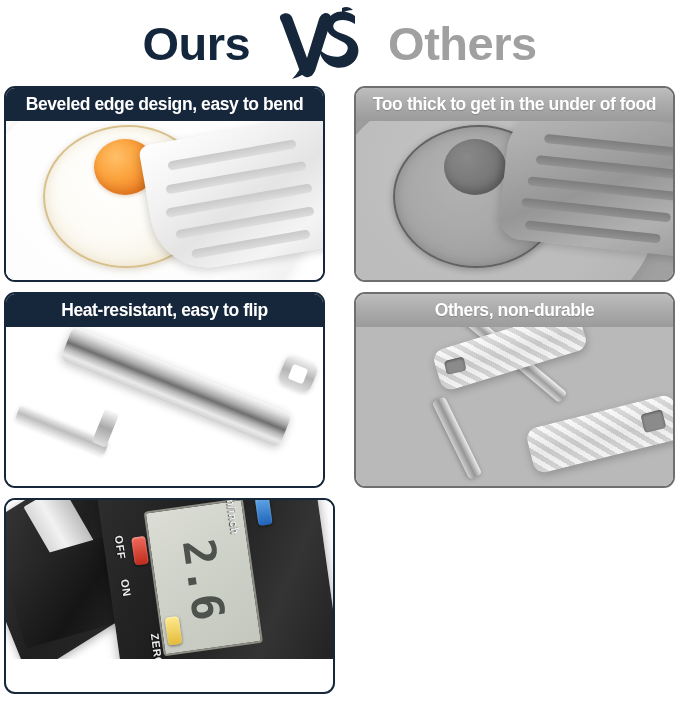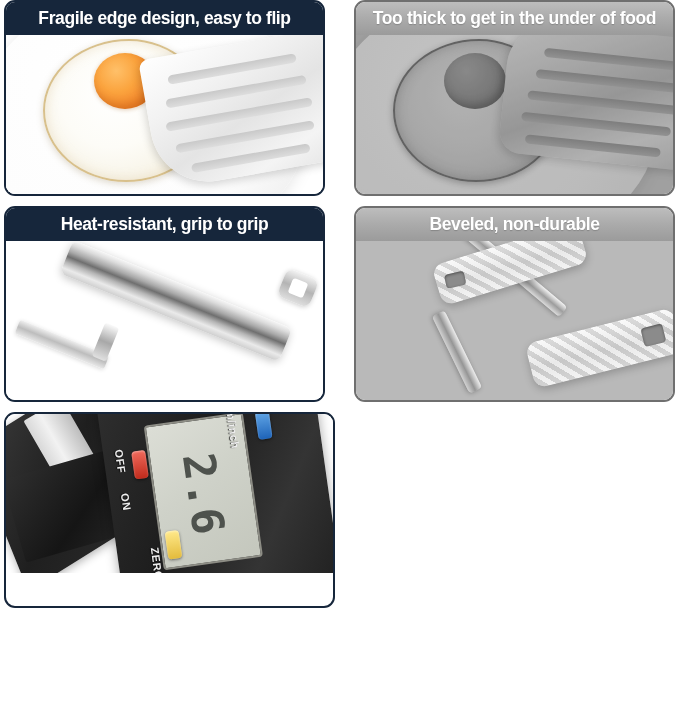--- a/index.html
+++ b/index.html
@@ -372,27 +372,51 @@
 
   
   .photo-bent { background: linear-gradient(145deg, #cfcfcf 0%, #c0c0c0 40%, #b2b2b2 100%); }
   .photo-bent svg { position: absolute; left: 0; top: 0; width: 331px; height: 159px; }
 </style>
 </head>
 <body>
 
 <div class="sheet">
 
+  <div class="top-heading">
+    <div class="heading-word heading-ours">Ours</div>
+
+    <div class="vs-logo" aria-label="VS">
+      <svg viewBox="0 0 86 74" xmlns="http://www.w3.org/2000/svg">
+        <g fill="#16273c">
+
+          <path d="M5 9 C9 6 14 7 16 11 L31 52 L43 13 C45 7 51 5 54 9 C56 12 55 15 54 18
+                   L40 62 C38 69 34 72 30 71 C26 70 24 66 22 60 L6 17 C4 13 3 11 5 9 Z"></path>
+
+          <path d="M24 63 C21 67 19 70 16 73 C20 72 24 70 28 68 Z"></path>
+
+          <path d="M79 10 C73 5 63 4 57 8 C50 12 48 20 52 26 C55 31 62 33 67 36
+                   C71 38 73 41 71 45 C69 50 62 52 55 50 C50 49 46 46 43 43
+                   C44 50 48 57 55 60 C64 64 75 61 80 53 C85 45 82 35 74 31
+                   C69 28 62 27 59 24 C56 21 57 17 61 15 C66 13 73 14 79 18 Z"></path>
+
+          <path d="M66 2 C70 0 74 1 77 4 C73 4 69 5 66 7 Z"></path>
+        </g>
+      </svg>
+    </div>
+
+    <div class="heading-word heading-others">Others</div>
+  </div>
 
   <div class="grid">
 
     <div class="row">
 
       <div class="panel good">
-        <div class="panel-caption">Fragile edge design, easy to flip</div>
+        <div class="panel-caption">Beveled edge design, easy to bend</div>
         <div class="panel-photo photo-egg">
           <div class="plate"></div>
           <div class="egg-white"></div>
           <div class="egg-yolk"></div>
           <div class="spatula-head">
             <div class="slot"></div>
             <div class="slot"></div>
             <div class="slot"></div>
             <div class="slot"></div>
             <div class="slot"></div>
@@ -414,31 +438,31 @@
             <div class="slot"></div>
           </div>
         </div>
       </div>
 
     </div>
 
     <div class="row">
 
       <div class="panel good">
-        <div class="panel-caption">Heat-resistant, grip to grip</div>
+        <div class="panel-caption">Heat-resistant, easy to flip</div>
         <div class="panel-photo photo-handle">
           <div class="handle-shaft"></div>
           <div class="handle-collar"></div>
           <div class="handle-tube"></div>
           <div class="handle-loop"></div>
         </div>
       </div>
 
       <div class="panel bad">
-        <div class="panel-caption">Beveled, non-durable</div>
+        <div class="panel-caption">Others, non-durable</div>
         <div class="panel-photo photo-broken">
           <div class="bare-shaft"></div>
           <div class="bare-shaft2"></div>
           <div class="grip-sleeve grip-a">
             <div class="grip-hole"></div>
           </div>
           <div class="grip-sleeve grip-b">
             <div class="grip-hole"></div>
           </div>
         </div>

